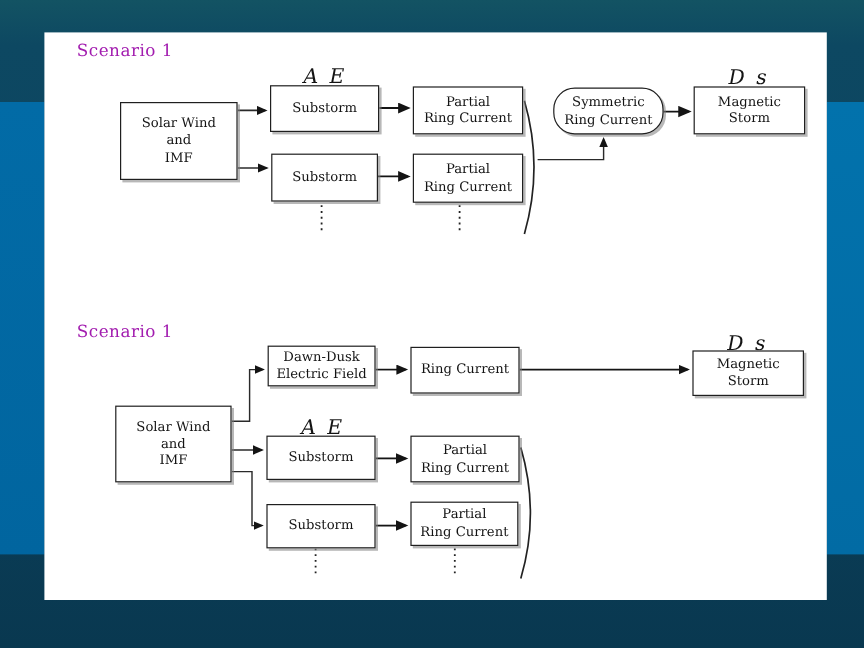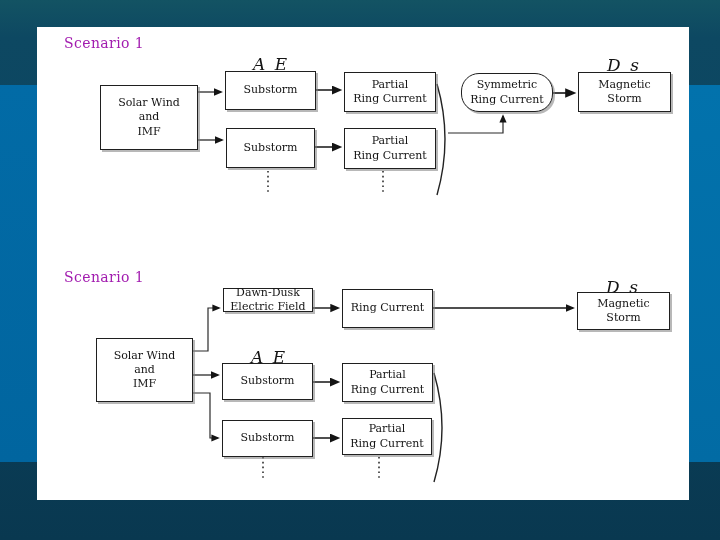--- a/index.html
+++ b/index.html
@@ -86,21 +86,21 @@
     <div class="node" style="left:541px;top:45px;width:93px;height:40px;">Magnetic
 Storm</div>
 
     <div class="scen-title" style="left:27px;top:242px;">Scenario 1</div>
     <div class="annot" style="left:211px;top:320px;width:42px;">A E</div>
     <div class="annot" style="left:564px;top:250px;width:44px;">D s t</div>
 
     <div class="node" style="left:59px;top:311px;width:97px;height:64px;">Solar Wind
 and
 IMF</div>
-    <div class="node" style="left:186px;top:261px;width:90px;height:24px;">Dawn-Dusk
+    <div class="node" style="left:186px;top:261px;width:90px;height:34px;">Dawn-Dusk
 Electric Field</div>
     <div class="node" style="left:305px;top:262px;width:91px;height:39px;">Ring Current</div>
     <div class="node" style="left:185px;top:336px;width:91px;height:37px;">Substorm</div>
     <div class="node" style="left:305px;top:336px;width:91px;height:39px;">Partial
 Ring Current</div>
     <div class="node" style="left:185px;top:393px;width:91px;height:37px;">Substorm</div>
     <div class="node" style="left:305px;top:391px;width:90px;height:37px;">Partial
 Ring Current</div>
     <div class="node" style="left:540px;top:265px;width:93px;height:38px;">Magnetic
 Storm</div>

